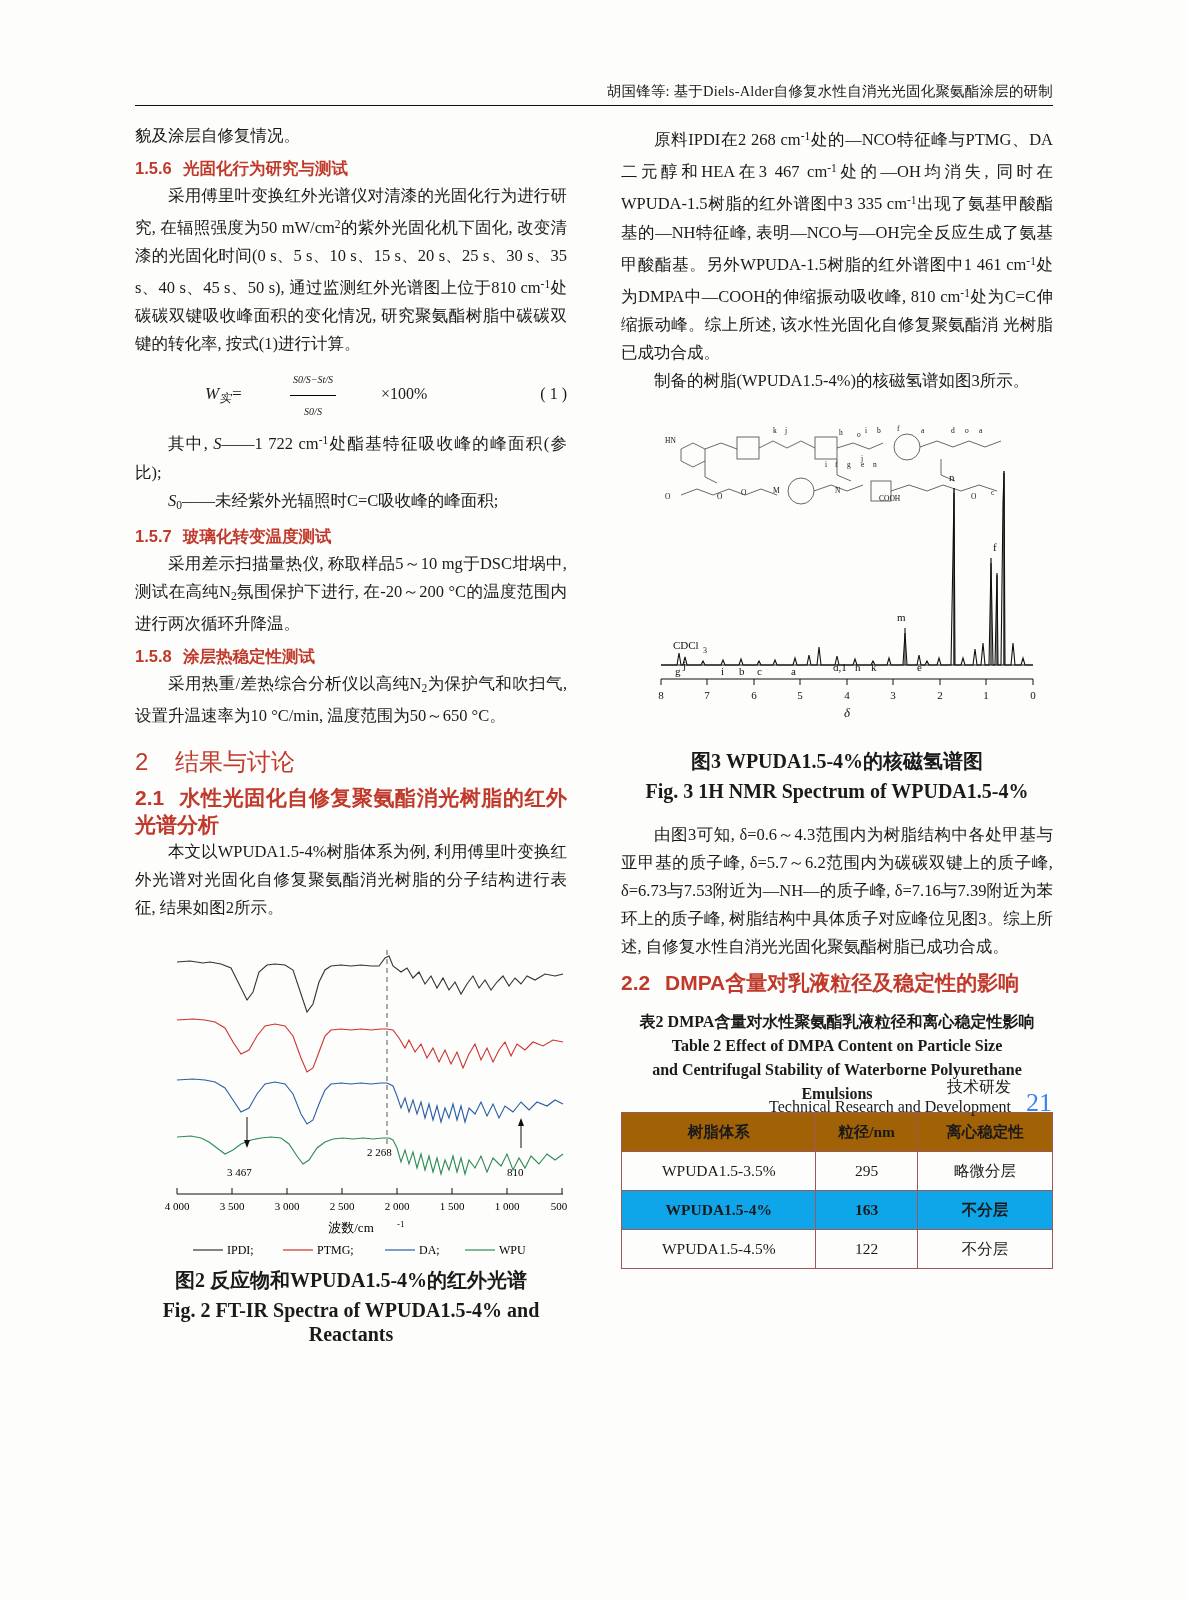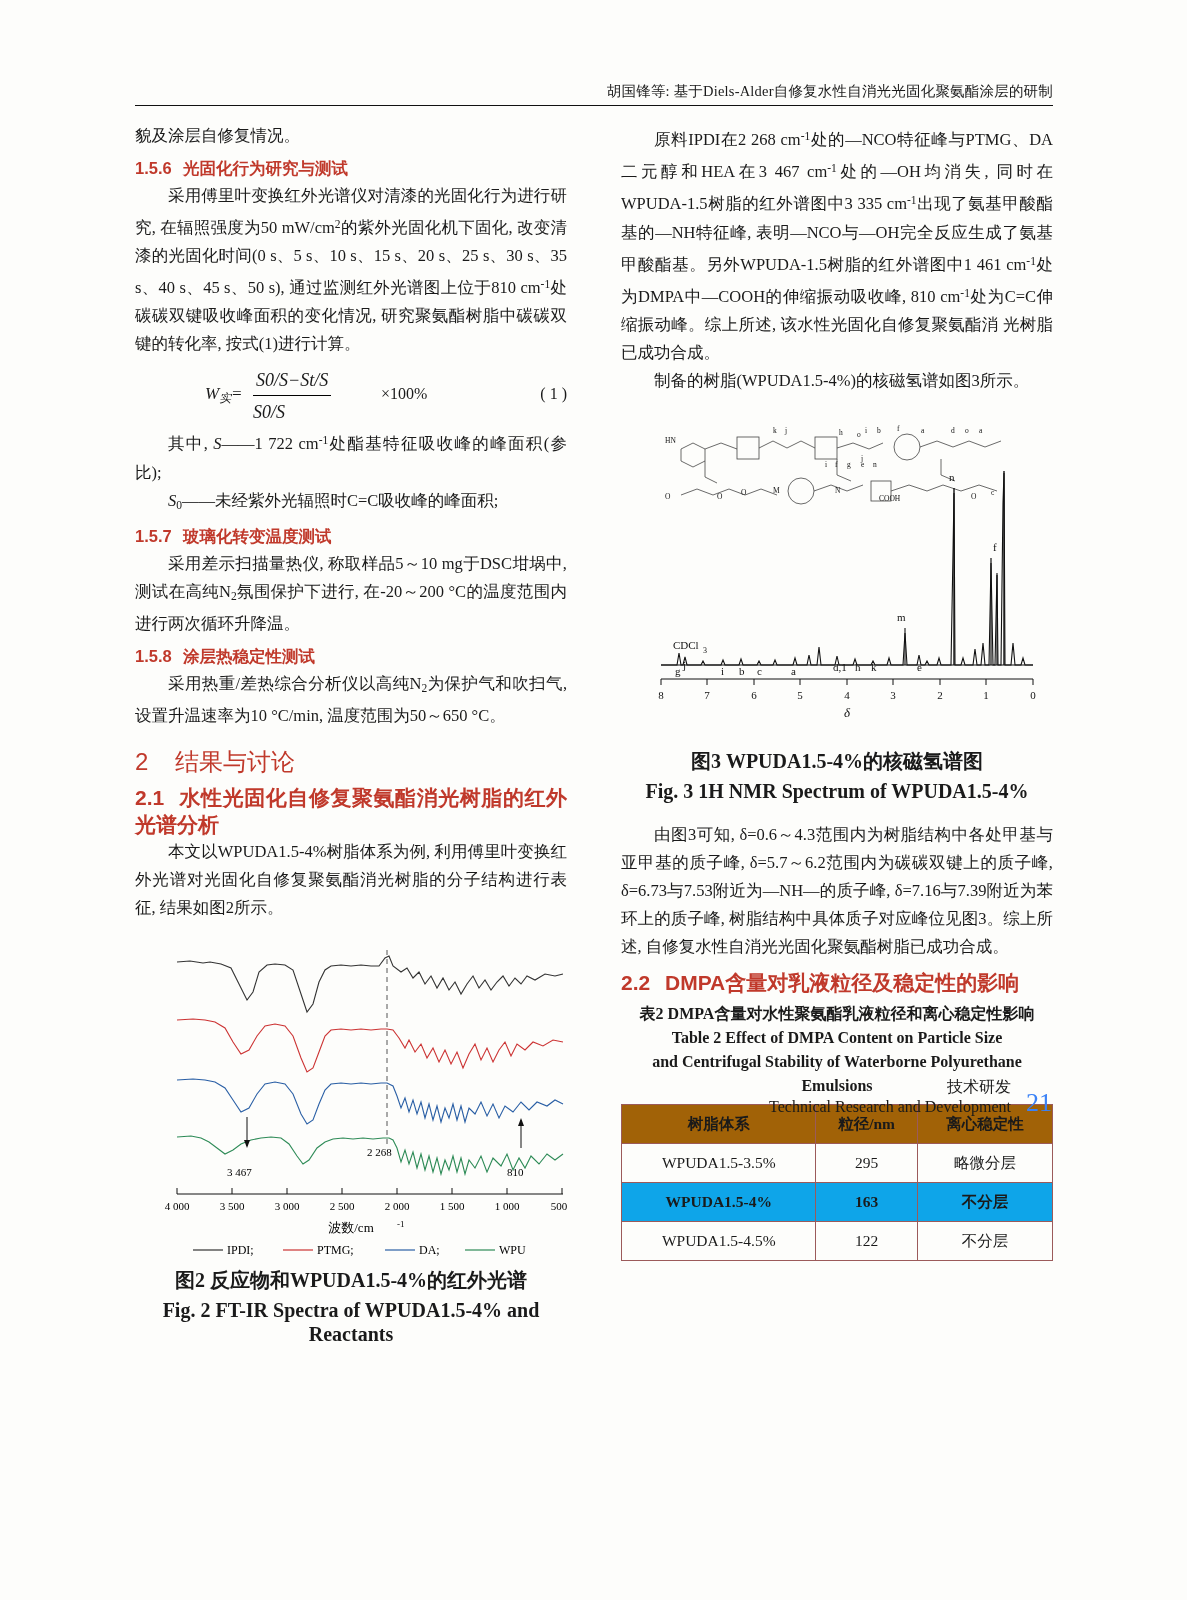--- a/index.html
+++ b/index.html
@@ -75,36 +75,36 @@
     position:relative;
     height:58px;
     margin:6px 0 4px 0;
     text-indent:0;
   }
   .formula .lhs{
     position:absolute;left:70px;top:16px;
     font-style:italic;font-size:17px;
   }
   .formula .frac{
-    position:absolute;left:118px;top:2px;width:120px;text-align:left;
-    font-style:italic;font-size:18px;
+    position:absolute;left:118px;top:2px;width:120px;text-align:center;
+    font-style:italic;font-size:10px;
   }
   .formula .frac .num{border-bottom:1px solid #000;padding:0 3px 1px 3px;display:inline-block;}
   .formula .frac .den{padding-top:2px;display:inline-block;}
   .formula .rhs{position:absolute;left:246px;top:16px;font-size:16px;}
   .formula .eqno{position:absolute;right:0;top:16px;font-size:16px;}
   
   .figcap{
     text-indent:0;text-align:center;font-weight:bold;font-size:20px;line-height:24px;margin-top:6px;
   }
   
   .ftir{position:relative;width:432px;height:330px;margin-top:10px;}
   .nmr{position:relative;width:432px;height:340px;margin-top:8px;}
   
-  .tabcap{text-indent:0;text-align:center;font-weight:bold;font-size:16px;line-height:24px;margin-top:6px;}
+  .tabcap{text-indent:0;text-align:center;font-weight:bold;font-size:16px;line-height:24px;margin-top:14px;}
   table.data{
     border-collapse:collapse;width:432px;margin-top:6px;font-size:15.5px;
   }
   table.data th,table.data td{
     border:1px solid #9b5a5a;
     text-align:center;
     padding:5px 2px;
     font-weight:normal;
   }
   table.data thead th{

